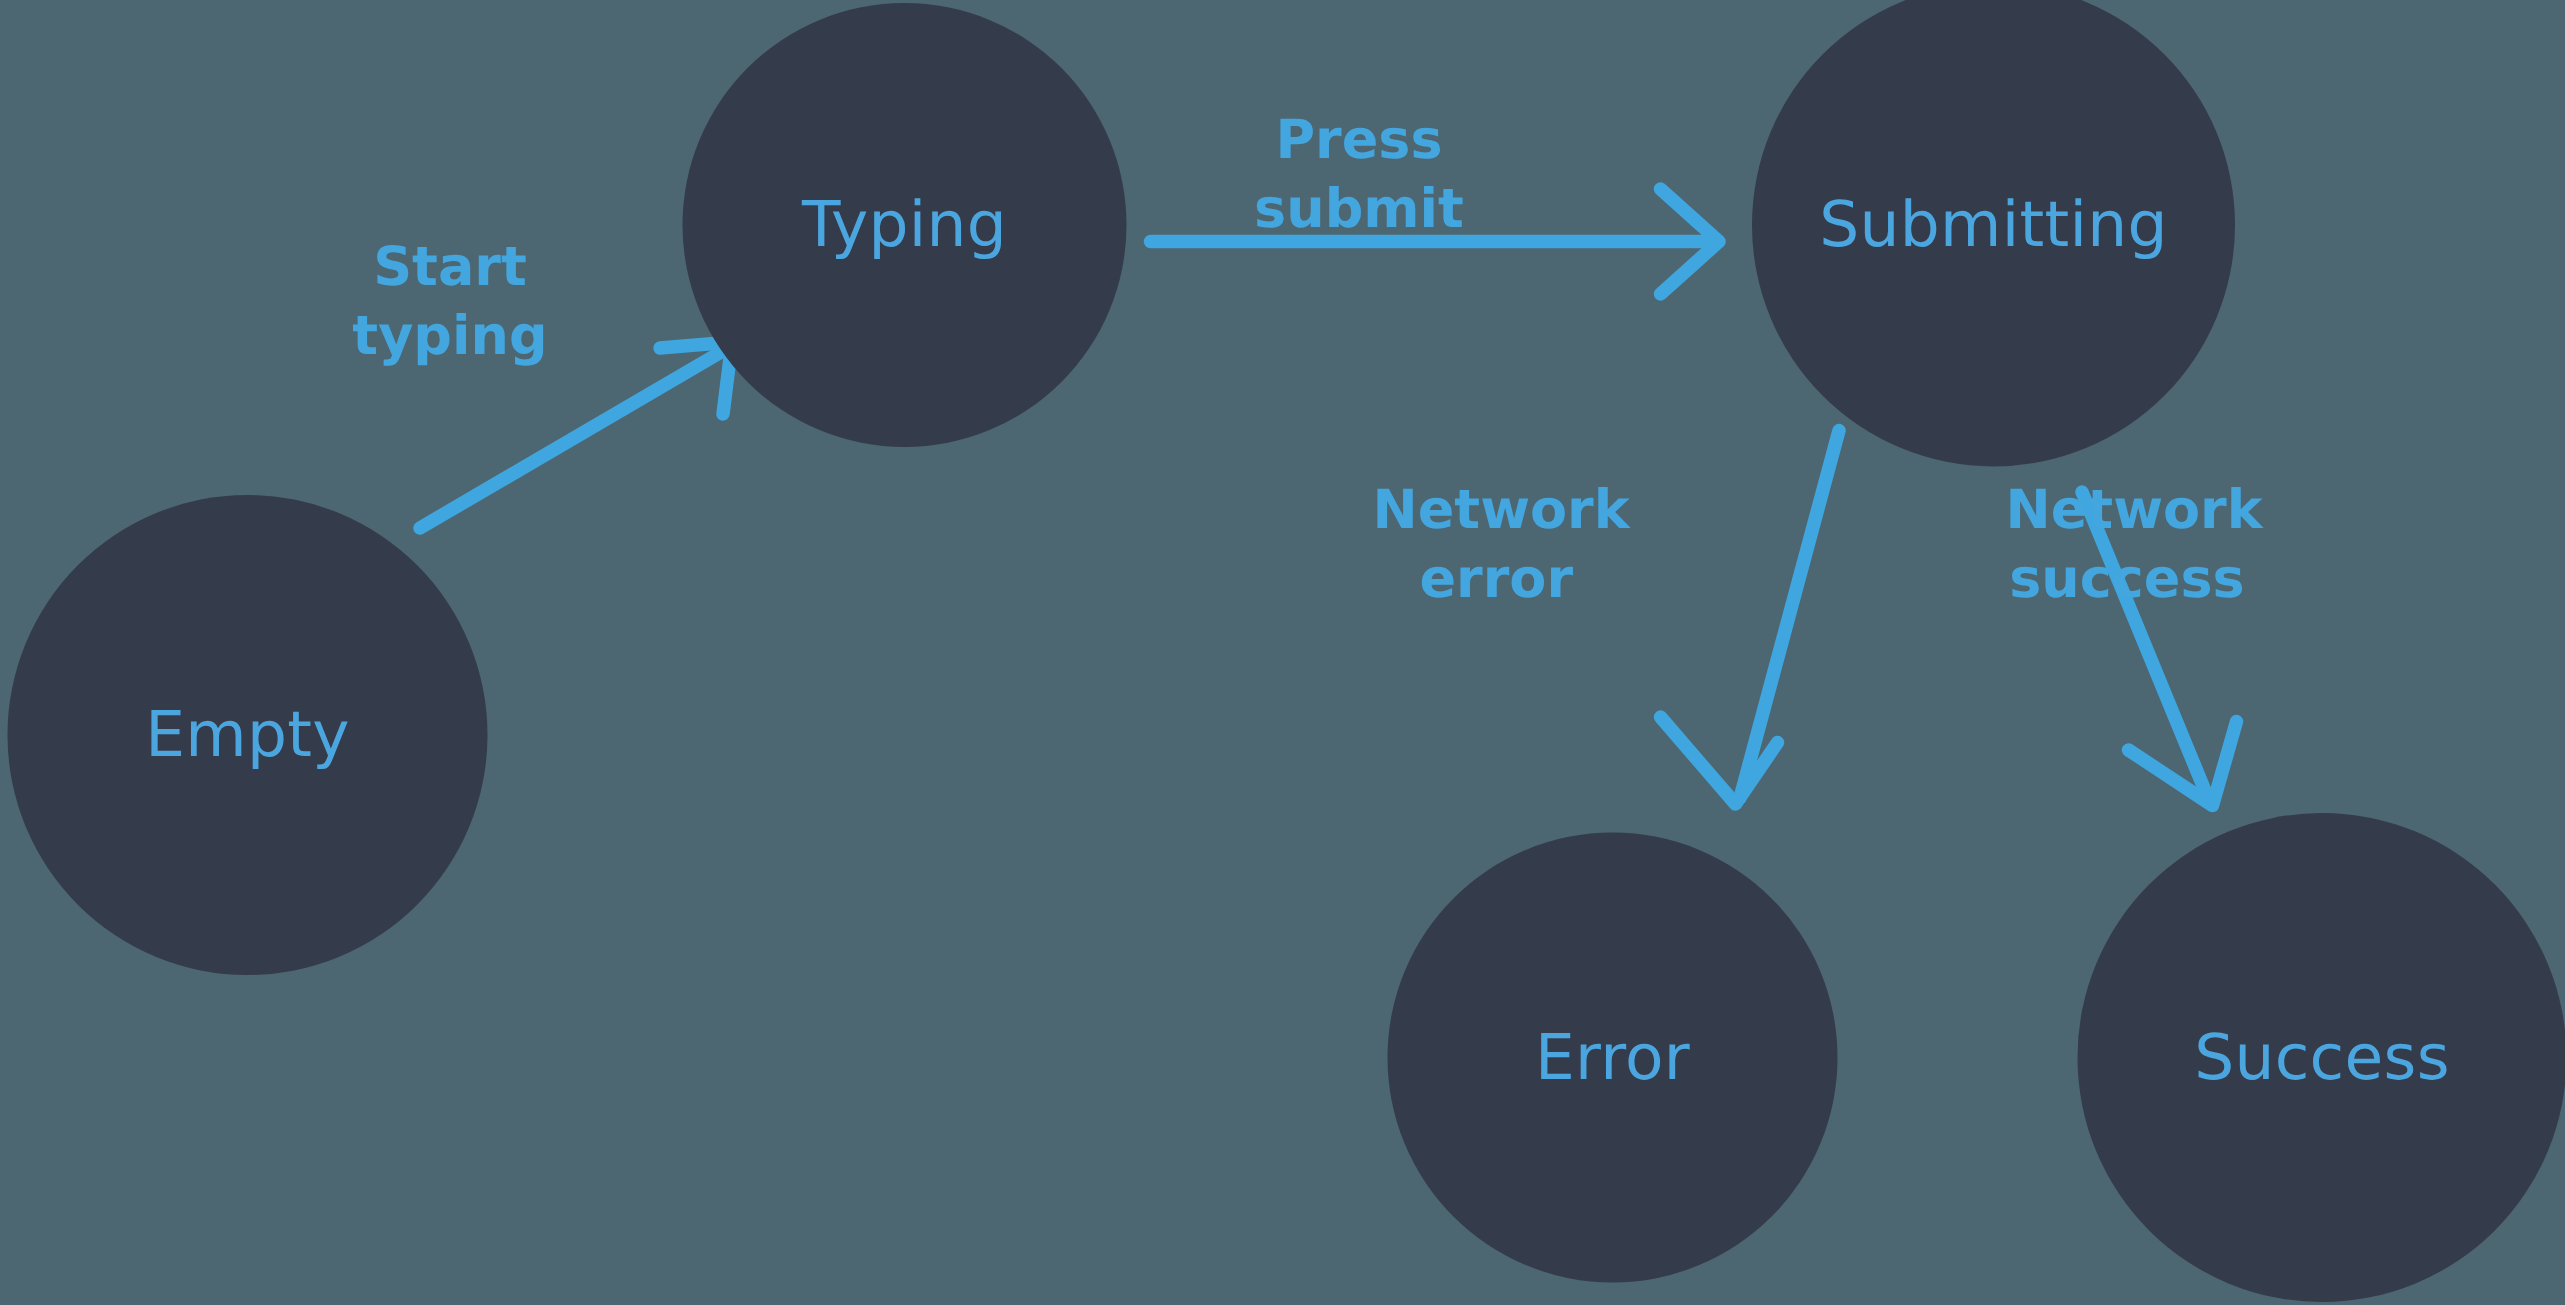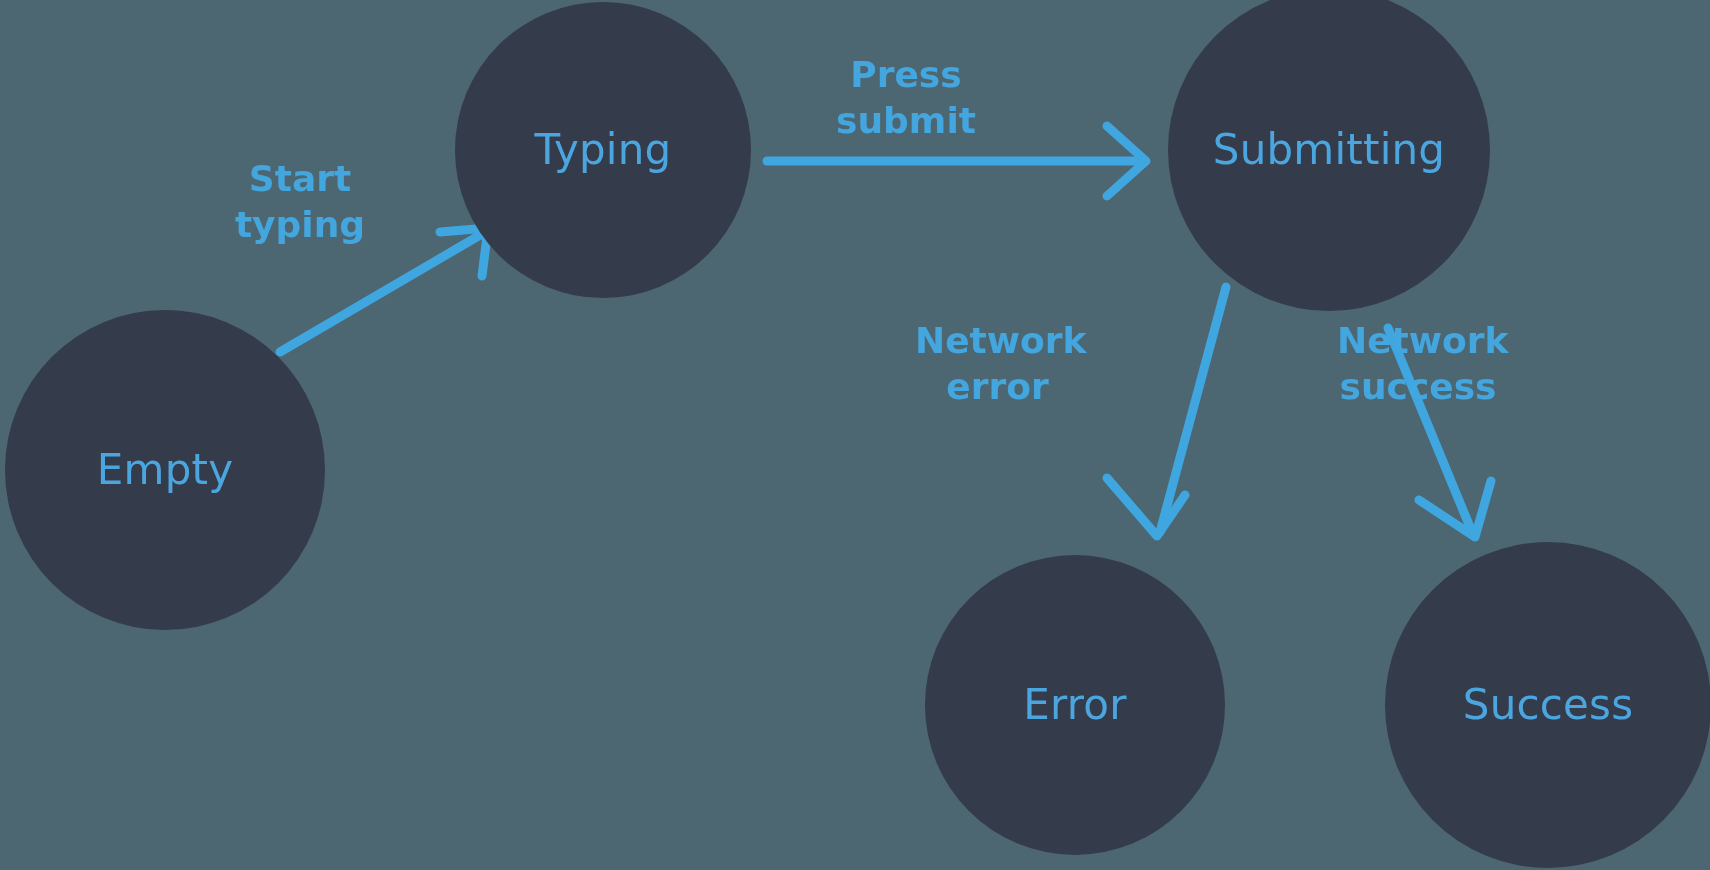--- a/index.html
+++ b/index.html
@@ -44,28 +44,28 @@
   .edge-label {
     position: absolute;
     color: #43a6df;
     font-size: 36px;
     font-weight: 700;
     line-height: 1.28;
     text-align: center;
     white-space: pre-line;
   }
   
-  #node-empty      { left: 5px;    top: 310px; width: 320px; height: 320px; }
+  #node-empty      { left: 5px;    top: 330px; width: 320px; height: 320px; }
   #node-typing     { left: 455px;  top: 2px;   width: 296px; height: 296px; }
   #node-submitting { left: 1168px; top: -11px; width: 322px; height: 322px; }
   #node-error      { left: 925px;  top: 555px; width: 300px; height: 300px; }
   #node-success    { left: 1385px; top: 542px; width: 326px; height: 326px; }
   
   #label-start-typing   { left: 225px; top: 156px; width: 150px; }
-  #label-press-submit   { left: 786px; top: 52px;  width: 240px; }
+  #label-press-submit   { left: 786px; top: 71px;  width: 240px; }
   #label-network-error  { left: 915px; top: 318px; width: 165px; }
   #label-network-success{ left: 1337px; top: 318px; width: 162px; }
 </style>
 </head>
 <body>
 
 <div id="stage">
 
   <svg id="edges" viewBox="0 0 1710 870" width="1710" height="870" xmlns="http://www.w3.org/2000/svg">
     <g fill="none" stroke="#3fa6df" stroke-width="9" stroke-linecap="round" stroke-linejoin="round">

